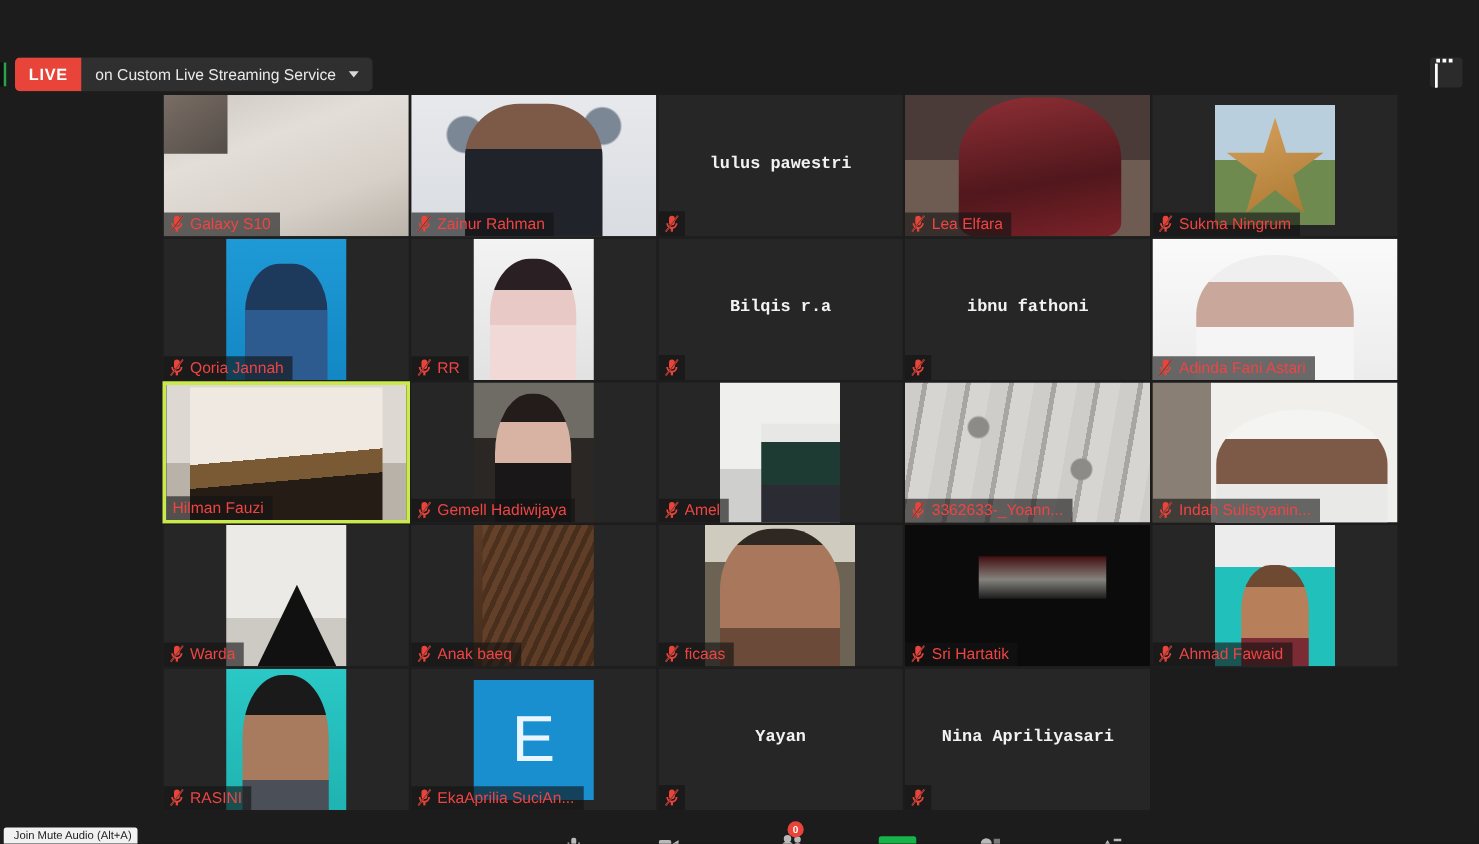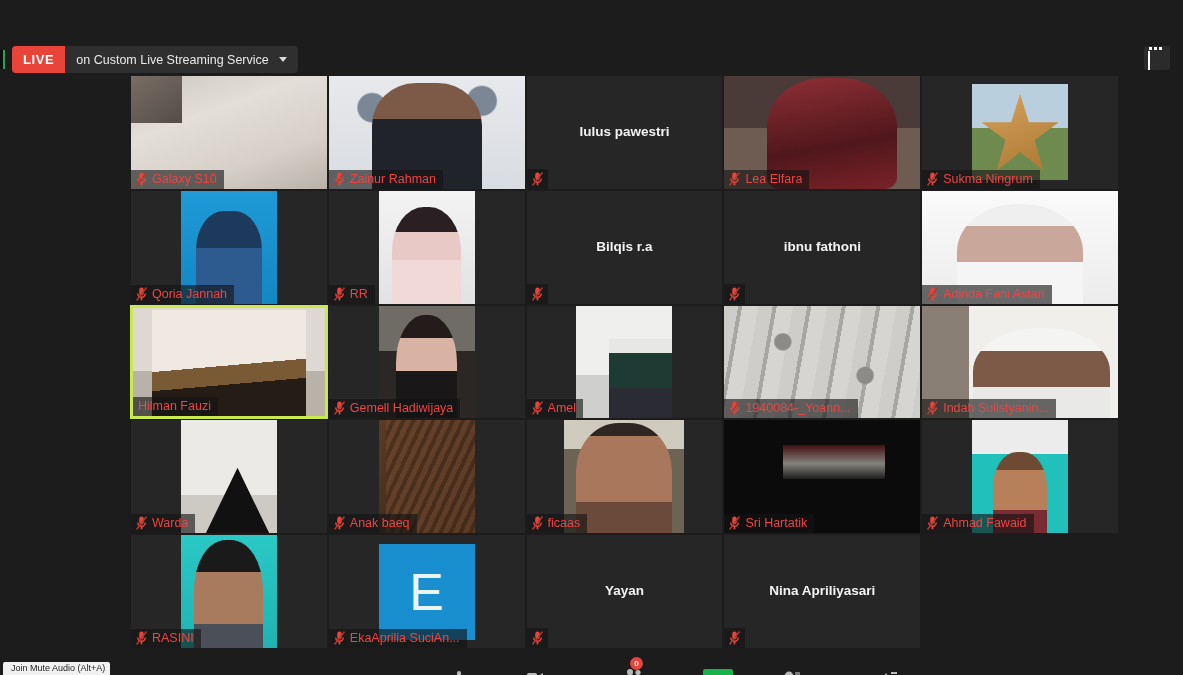--- a/index.html
+++ b/index.html
@@ -76,21 +76,21 @@
   
   .vid { position:absolute; top:0; bottom:0; }
   .vid.full { left:0; right:0; }
   .vid.portrait { left:50%; transform:translateX(-50%); width:96px; }
   .vid.portrait-w { left:50%; transform:translateX(-50%); width:120px; }
 
   
   .centername {
     color:#f2f2f2; font-size:13.5px; font-weight:bold;
     text-align:center; position:relative; z-index:3;
-    padding:0 8px; line-height:1.2;
+    padding:0 8px; line-height:1.2;font-family:Liberation Mono, monospace;
   }
 
   
   .avatar-sq {
     position:absolute; top:0; bottom:0; left:50%; transform:translateX(-50%);
     width:96px; display:flex; align-items:center; justify-content:center;
   }
   .avatar-letter {
     width:96px; height:96px; background:#1a8fd0; color:#eaf6ff;
     font-size:52px; font-weight:300;
@@ -435,21 +435,21 @@
         <div class="label">
           <span class="mic-muted">
             <svg viewBox="0 0 11 14" width="11" height="14">
               <rect x="3.2" y="0.6" width="4.6" height="7.6" rx="2.3" fill="#e8443a"></rect>
               <path d="M1 6.6 a4.5 4.5 0 0 0 9 0 h-1.5 a3 3 0 0 1 -6 0z" fill="#e8443a"></path>
               <rect x="4.6" y="10.4" width="1.8" height="2.9" fill="#e8443a"></rect>
               <line x1="0.6" y1="13.4" x2="10.4" y2="0.6" stroke="#e8443a" stroke-width="1.5"></line>
               <line x1="0.6" y1="13.4" x2="10.4" y2="0.6" stroke="#2a2a2a" stroke-width="0.5"></line>
             </svg>
           </span>
-          <span class="nm">1940084-_Yoann...</span>
+          <span class="nm">3362633-_Yoann...</span>
         </div>
       </div>
       <div class="tile">
         <div class="vid full f-indah"></div>
         <div class="label">
           <span class="mic-muted">
             <svg viewBox="0 0 11 14" width="11" height="14">
               <rect x="3.2" y="0.6" width="4.6" height="7.6" rx="2.3" fill="#e8443a"></rect>
               <path d="M1 6.6 a4.5 4.5 0 0 0 9 0 h-1.5 a3 3 0 0 1 -6 0z" fill="#e8443a"></path>
               <rect x="4.6" y="10.4" width="1.8" height="2.9" fill="#e8443a"></rect>

